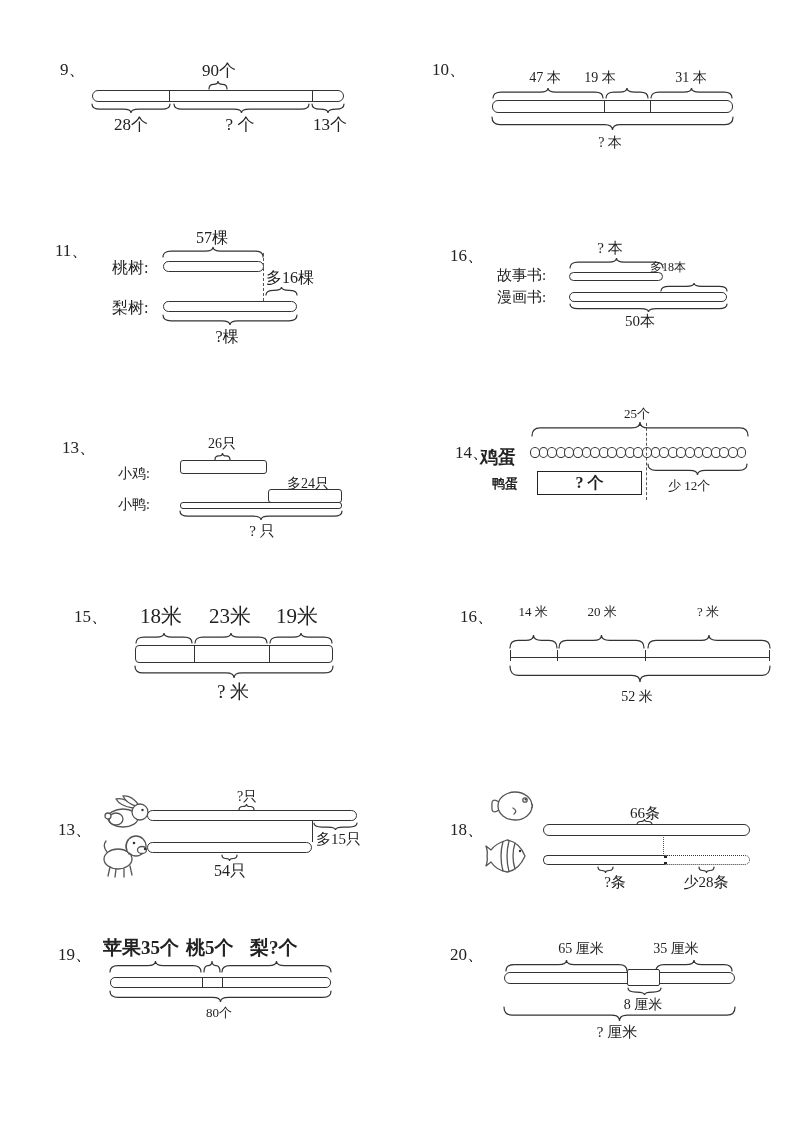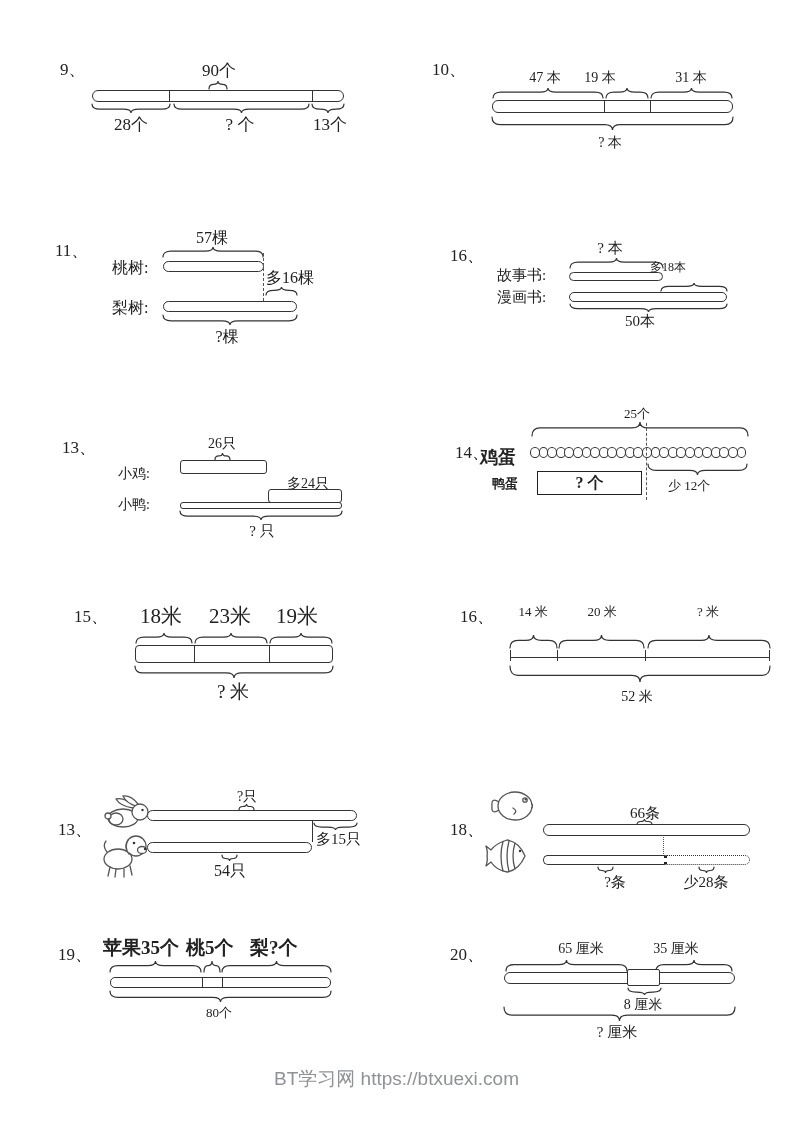--- a/index.html
+++ b/index.html
@@ -432,15 +432,14 @@
       </svg>
     </div>
   <div class="t ctr" style="left:643px;top:997px;font-size:14px">8 厘米</div>
   <div class="brace" style="left:504px;top:1007px;width:231px;height:14px">
       <svg width="231" height="14" viewBox="0 0 231 14" style="display:block;overflow:visible">
         <path d="M0 0 Q0 8.12 8 8.12 L107.5 8.12 Q115.5 8.12 115.5 14 Q115.5 8.12 123.5 8.12 L223 8.12 Q231 8.12 231 0" fill="none" stroke="#333" stroke-width="1.2" stroke-linecap="round"></path>
       </svg>
     </div>
   <div class="t ctr" style="left:617px;top:1024px;font-size:15px">? 厘米</div>
 
-  <div class="footer">BT学习网 https://btxuexi.com</div>
 
 </div>
 
 </body></html>

